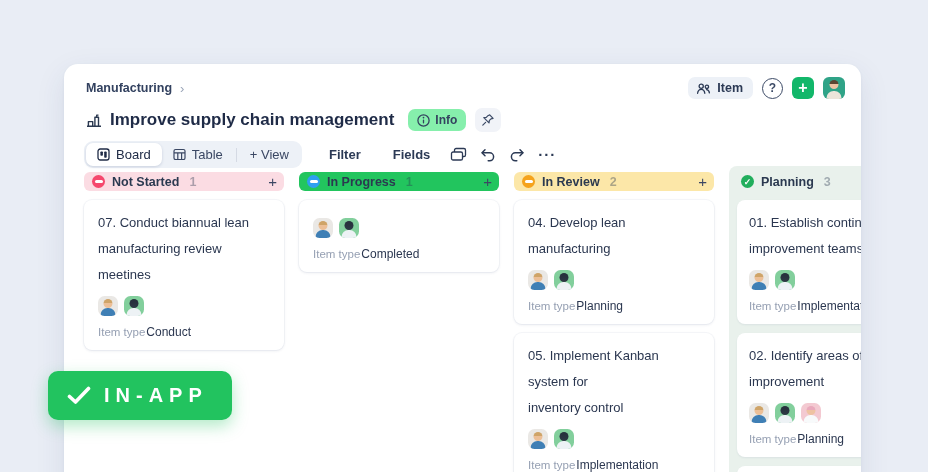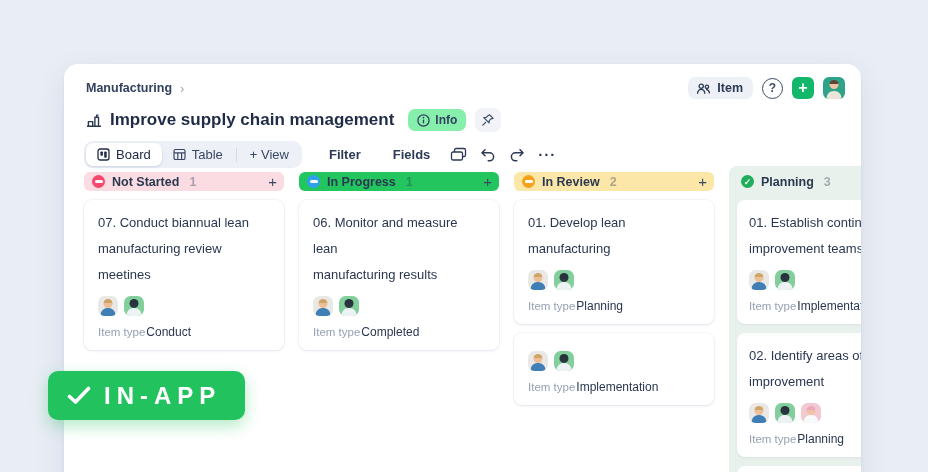--- a/index.html
+++ b/index.html
@@ -90,21 +90,21 @@
 
   
   .col-completed { position:absolute; left:665px; top:102px; width:218px; background:#e9f1ec; border-radius:8px; padding:6px 8px 8px; }
   .col-completed .col-header { padding:0 2px 0 4px; }
   .col-completed .card { padding:10px 12px 11px; box-shadow:0 1px 2px rgba(40,60,110,.08); }
 
   
   .inapp-badge { position:absolute; left:48px; top:371px; height:49px; background:#22c35f; border-radius:10px;
                  display:flex; align-items:center; gap:13px; padding:0 24px 0 19px;
                  box-shadow:0 6px 16px rgba(34,195,95,.35); }
-  .inapp-text { color:#fff; font-size:24px; font-weight:700; letter-spacing:6px; }
+  .inapp-text { color:#fff; font-size:20px; font-weight:700; letter-spacing:6px; }
 </style>
 </head>
 <body>
 
 <div class="window">
 
   <div class="win-header">
     <div class="breadcrumb">
       <span>Manufacturing</span>
       <span class="crumb-sep">›</span>
@@ -234,52 +234,52 @@
   </div>
 
   <div class="col col-2">
     <div class="col-header hdr-inprogress">
       <span class="status-dot dot-blue"></span>
       <span class="cname">In Progress</span>
       <span class="ccount">1</span>
       <span class="cadd">+</span>
     </div>
     <div class="card">
-      <div class="card-title">06. Monitor and measure lean
-manufacturing results</div>
       <div class="card-avatars">
         <span class="avatar av20 av-man-blond"></span>
         <span class="avatar av20 av-man-beard"></span>
       </div>
       <div class="item-row">
         <span class="item-label">Item type</span>
         <span class="item-value">Completed</span>
       </div>
     </div>
   </div>
 
   <div class="col col-3">
     <div class="col-header hdr-inreview">
       <span class="status-dot dot-orange"></span>
       <span class="cname">In Review</span>
       <span class="ccount">2</span>
       <span class="cadd">+</span>
     </div>
     <div class="card">
-      <div class="card-title">01. Develop lean manufacturing</div>
+      <div class="card-title">04. Develop lean manufacturing</div>
       <div class="card-avatars">
         <span class="avatar av20 av-man-blond"></span>
         <span class="avatar av20 av-man-beard"></span>
       </div>
       <div class="item-row">
         <span class="item-label">Item type</span>
         <span class="item-value">Planning</span>
       </div>
     </div>
     <div class="card">
+      <div class="card-title">05. Implement Kanban system for
+inventory control</div>
       <div class="card-avatars">
         <span class="avatar av20 av-man-blond"></span>
         <span class="avatar av20 av-man-beard"></span>
       </div>
       <div class="item-row">
         <span class="item-label">Item type</span>
         <span class="item-value">Implementation</span>
       </div>
     </div>
   </div>

